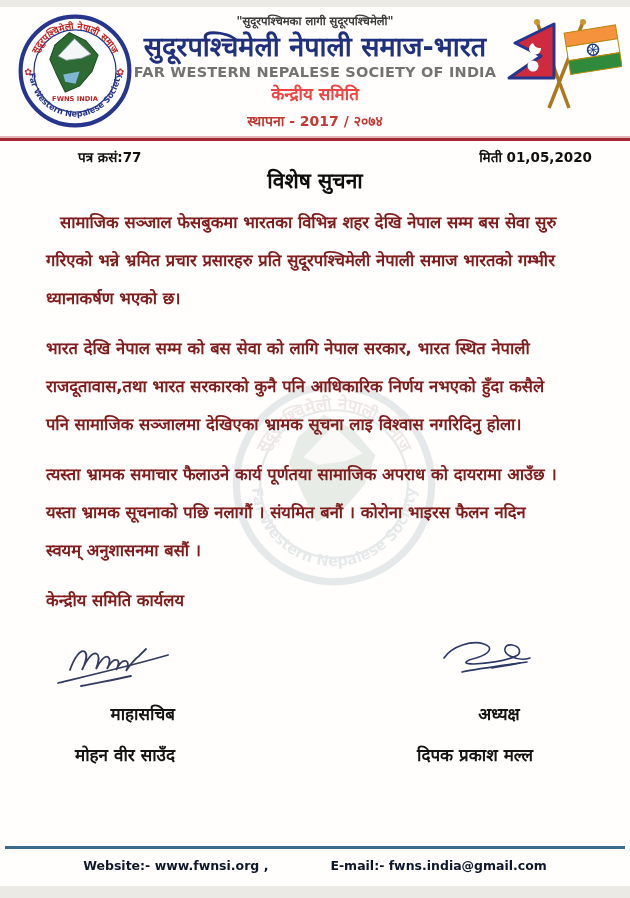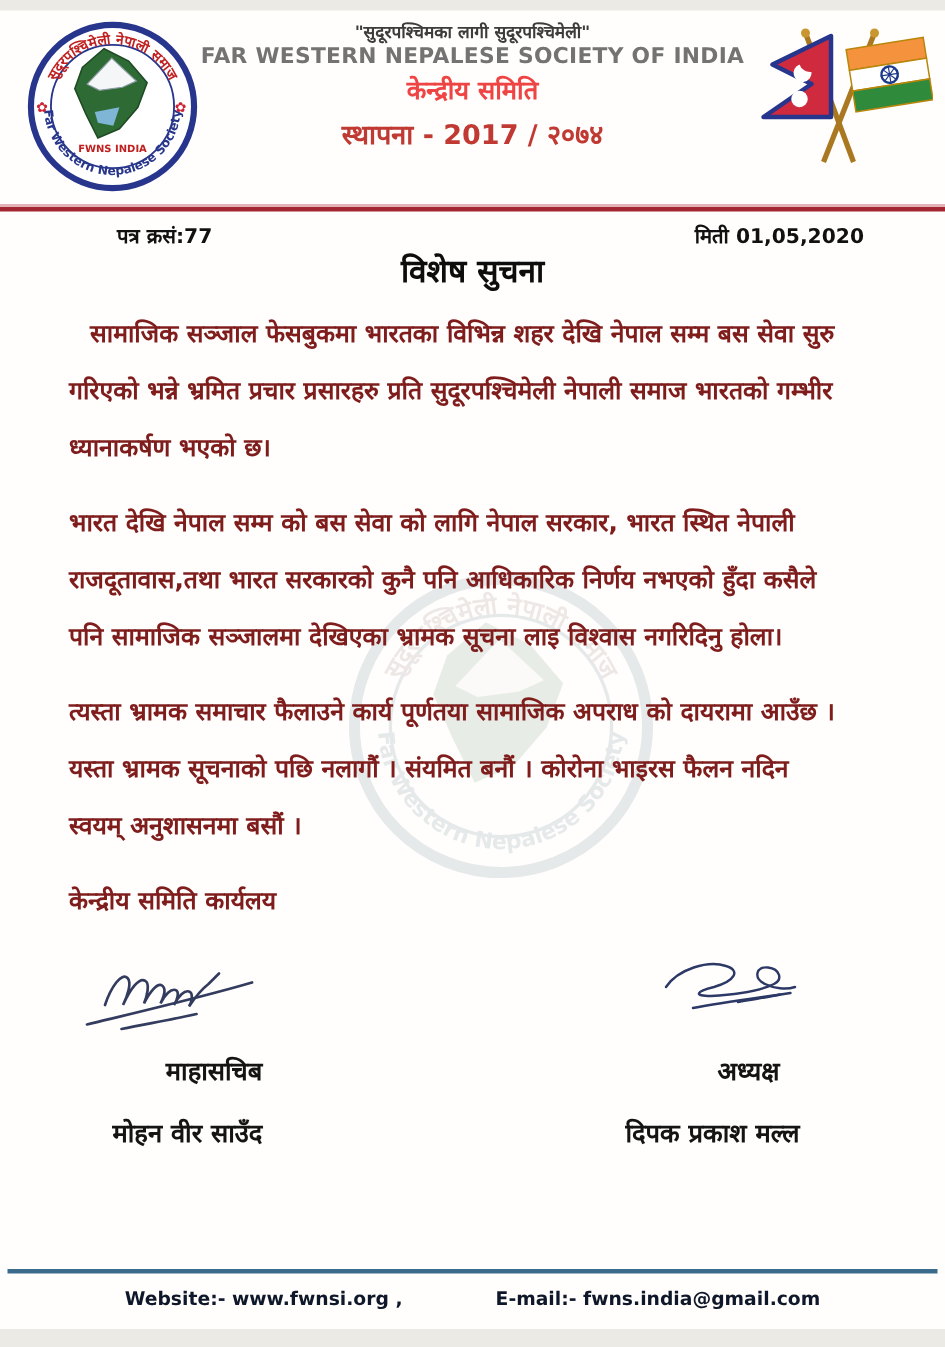--- a/index.html
+++ b/index.html
@@ -11,34 +11,34 @@
   .strip { position:absolute; left:0; right:0; background:#eceae5; }
   .strip-top { top:0; height:7px; }
   .strip-bottom { bottom:0; height:12px; }
 
   
   .header { position:absolute; top:7px; left:0; right:0; height:131px; text-align:center; }
   .quote { margin-top:6px; font-size:11.5px; font-weight:bold; color:#3c3c3c; }
   .title-np { margin-top:4px; font-size:27px; line-height:30px; font-weight:bold; color:#20307d; }
   .title-en { margin-top:2px; font-size:14.5px; font-weight:bold; color:#737373; letter-spacing:.2px; }
   .subtitle { margin-top:2px; font-size:17px; font-weight:bold; color:#ef4444; }
-  .established { margin-top:6px; font-size:18px; font-weight:bold; color:#c03a33; }
+  .established { margin-top:6px; font-size:14px; font-weight:bold; color:#c03a33; }
   .logo-wrap { position:absolute; left:16px; top:12px; }
   .flags-wrap { position:absolute; right:8px; top:16px; }
 
   .red-rule { position:absolute; top:138px; left:0; right:0; height:3px;
               background:#a32633; box-shadow:0 -2px 0 #e3b3b8; }
 
   
   .watermark { position:absolute; left:228px; top:378px; width:212px; height:212px;
                opacity:.17; z-index:1; pointer-events:none; }
 
   
   .content { position:absolute; top:144px; left:0; right:0; z-index:2; }
-  .meta-row { display:flex; justify-content:space-between; padding:4px 54px 0 78px;
+  .meta-row { display:flex; justify-content:space-between; padding:4px 38px 0 78px;
               font-size:13.5px; font-weight:bold; color:#111; }
   .notice-heading { text-align:center; font-size:21px; font-weight:bold; color:#0d0d0d; }
   .body-text { margin:10px 68px 0 46px; font-size:16.5px; font-weight:bold;
                line-height:38px; color:#7f1d1d; }
   .body-text p { margin:0 0 12px 0; }
   .body-text p.indent { text-indent:14px; }
   .office-line { margin:2px 0 0 0; }
 
   .sign-row { display:flex; justify-content:space-between; align-items:flex-start;
               margin:4px 88px 0 56px; height:64px; }
@@ -57,20 +57,21 @@
                 color:#0f172a; z-index:2; }
 </style>
 </head>
 <body>
 
 <div class="page">
   <div class="strip strip-top"></div>
 
   <div class="header">
     <div class="quote">"सुदूरपश्चिमका लागी सुदूरपश्चिमेली"</div>
+    <div class="title-np">सुदूरपश्चिमेली नेपाली समाज-भारत</div>
     <div class="title-en">FAR WESTERN NEPALESE SOCIETY OF INDIA</div>
     <div class="subtitle">केन्द्रीय समिति</div>
     <div class="established">स्थापना - 2017 / २०७४</div>
   </div>
 
   <div class="logo-wrap">
     <svg width="118" height="118" viewBox="0 0 115 115">
       <circle cx="57.5" cy="57.5" r="53" fill="#ffffff" stroke="#27368c" stroke-width="4"></circle>
       <circle cx="57.5" cy="57.5" r="40" fill="none" stroke="#27368c" stroke-width="1.2"></circle>
       <path id="lp-top" d="M 17,57.5 A 40.5,40.5 0 0 1 98,57.5" fill="none"></path>

